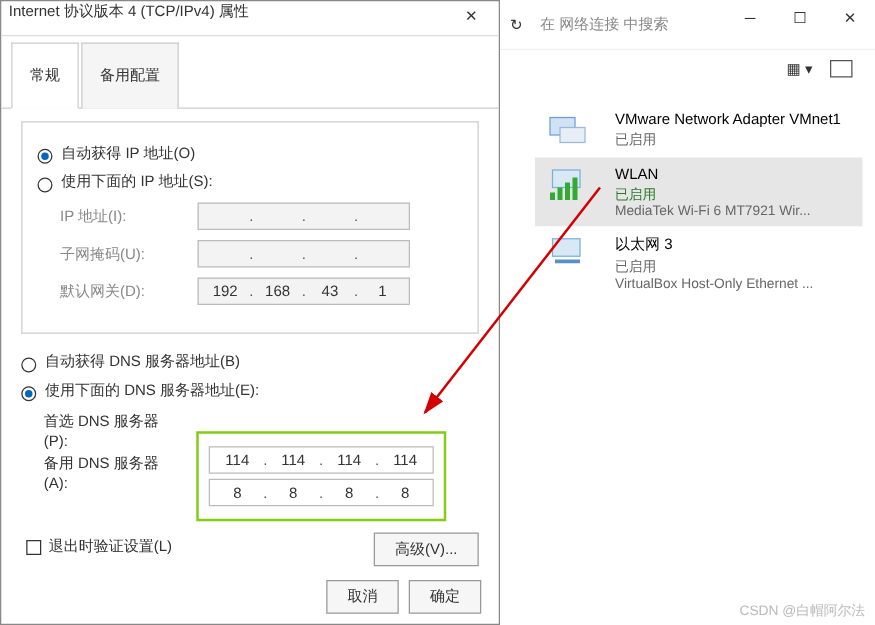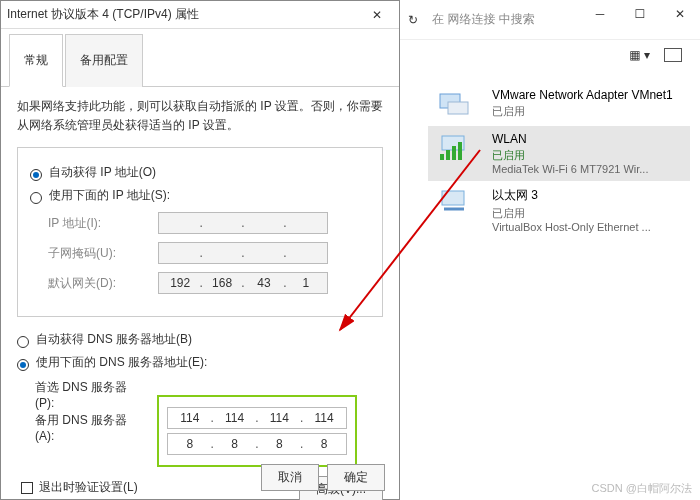--- a/index.html
+++ b/index.html
@@ -1,18 +1,18 @@
 <!DOCTYPE html>
 <html><head>
 <meta charset="utf-8">
 <style>
 *{box-sizing:border-box;margin:0;padding:0;font-family:"Microsoft YaHei","Segoe UI",sans-serif;font-size:12px;color:#333}
 body{background:#fff;width:700px;height:500px;overflow:hidden;position:relative}
 .dialog{position:absolute;left:0;top:0;width:400px;height:500px;background:#fff;border:1px solid #888;z-index:10}
-.title-bar{display:flex;align-items:center;height:28px;padding:0 6px;border-bottom:1px solid #ddd}
+.title-bar{display:flex;align-items:flex-start;height:28px;padding:0 6px;border-bottom:1px solid #ddd}
 .title-bar .t{flex:1;font-size:12px}
 .close-btn{width:32px;height:24px;display:flex;align-items:center;justify-content:center;cursor:pointer}
 .tabs{display:flex;border-bottom:1px solid #ccc;padding-left:8px;margin-top:4px}
 .tab{padding:17px 14px;border:1px solid #ccc;border-bottom:none;margin-right:2px;background:#f5f5f5;position:relative;top:1px;cursor:pointer}
 .tab.active{background:#fff;border-bottom:1px solid #fff}
 .body{padding:10px 16px}
 .desc{line-height:1.6;margin-bottom:12px}
 .group{border:1px solid #ccc;padding:10px 12px 14px;margin-bottom:14px}
 .radio-row{display:flex;align-items:flex-end;margin:6px 0;cursor:pointer}
 .radio{width:12px;height:12px;border:1px solid #333;border-radius:50%;margin-right:7px;display:inline-flex;align-items:center;justify-content:center}
@@ -112,21 +112,20 @@
 <div class="dialog">
   <div class="title-bar">
     <span class="t">Internet 协议版本 4 (TCP/IPv4) 属性</span>
     <div class="close-btn">✕</div>
   </div>
   <div class="tabs">
     <div class="tab active">常规</div>
     <div class="tab">备用配置</div>
   </div>
   <div class="body">
-    <div class="desc">如果网络支持此功能，则可以获取自动指派的 IP 设置。否则，你需要从网络系统管理员处获得适当的 IP 设置。</div>
 
     <div class="group">
       <div class="radio-row">
           <span class="radio sel"></span>
           <span>自动获得 IP 地址(O)</span>
         </div>
       <div class="radio-row">
           <span class="radio"></span>
           <span>使用下面的 IP 地址(S):</span>
         </div>

